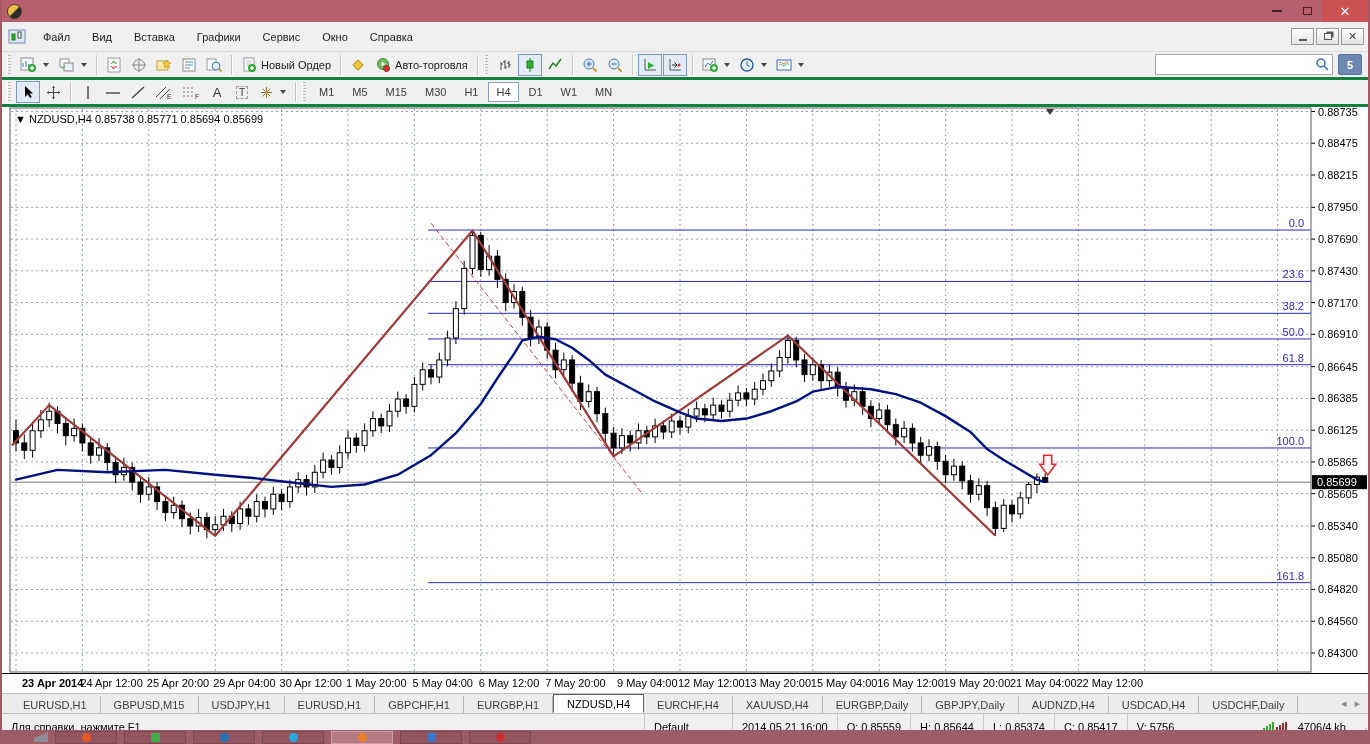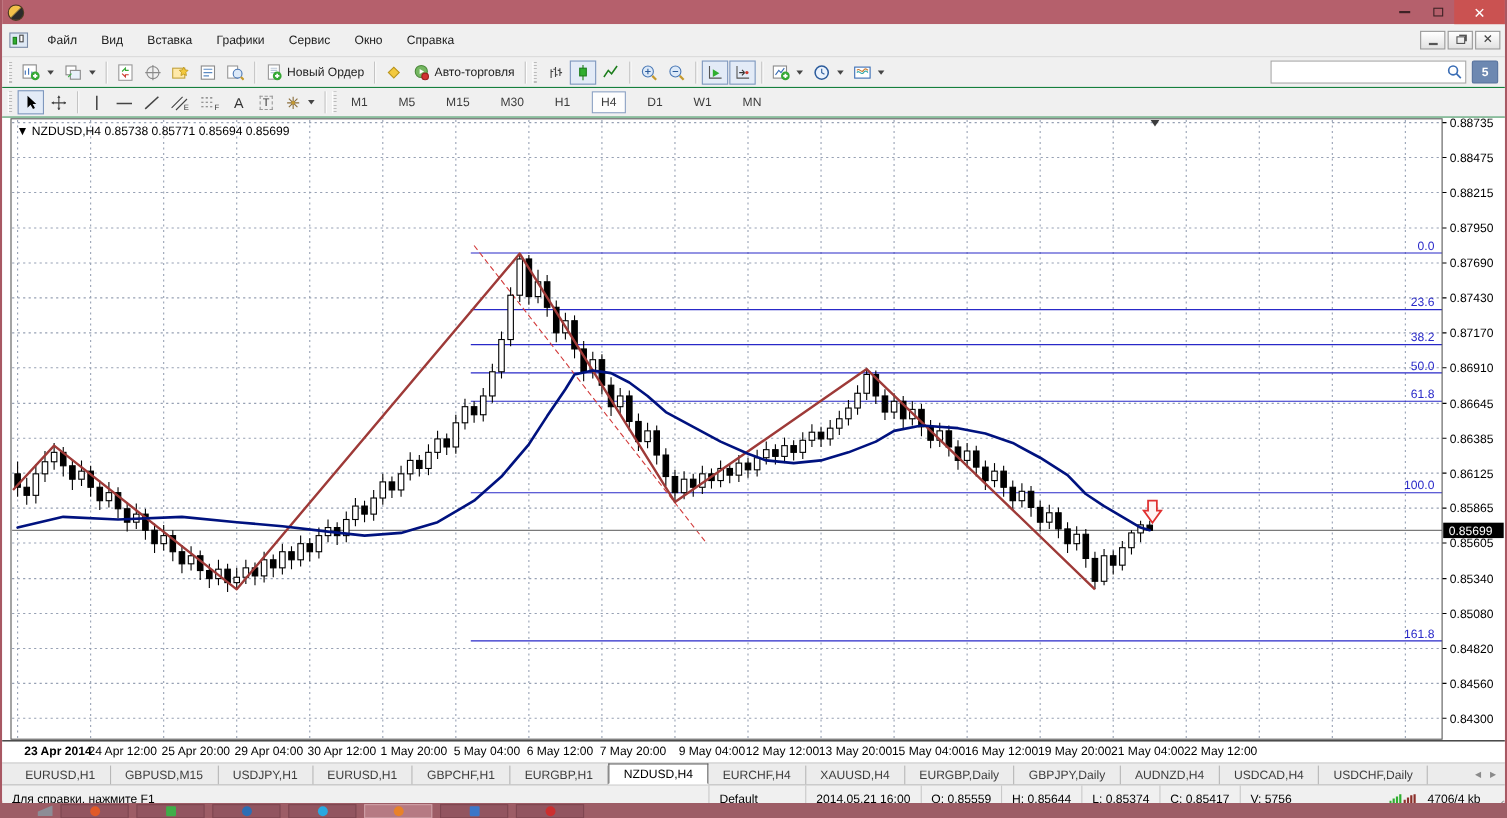--- a/index.html
+++ b/index.html
@@ -18,21 +18,21 @@
 .win-close{width:46px;background:#ca5251;color:#fff;font-size:13px}
 
 .menubar{position:relative;display:flex;align-items:center;height:30px;background:#f0f0f0;border-bottom:1px solid #dadada;padding:0 6px;gap:2px}
 .menu-item{padding:4px 11px;color:#1c1c1c}
 .mdi{position:absolute;right:4px;display:flex;gap:2px}
 .mdi-btn{width:23px;height:17px;border:1px solid #989898;background:linear-gradient(#ffffff,#e2e2e2);display:flex;align-items:center;justify-content:center;color:#444}
 .g-bar{width:8px;height:2px;background:#555;margin-top:7px}
 .g-restore{width:8px;height:7px;border:1px solid #555;box-shadow:2px -2px 0 -0.5px #555}
 .g-x{font-size:11px;line-height:1}
 
-.toolbar{display:flex;align-items:center;height:28px;background:#f0f0f0;border-bottom:1px solid #15803d;padding:0 4px;gap:1px}
+.toolbar{display:flex;align-items:center;height:28px;background:#f0f0f0;border-bottom:3px solid #15803d;padding:0 4px;gap:1px}
 .toolbar.second{height:27px}
 .tgrip{width:4px;height:20px;border-left:1px solid #fff;background:repeating-linear-gradient(#bbb 0 1px,#f0f0f0 1px 3px);margin:0 4px 0 1px}
 .tsep{width:1px;height:20px;background:#c4c4c4;box-shadow:1px 0 0 #fff;margin:0 4px}
 .tbtn{height:22px;min-width:24px;display:flex;align-items:center;justify-content:center;gap:4px;padding:0 3px;border:1px solid transparent;color:#222;white-space:nowrap}
 .tbtn.pressed{border:1px solid #7e97bd;background:#e3ebf7}
 .caret{width:0;height:0;border-left:3px solid transparent;border-right:3px solid transparent;border-top:4px solid #444;margin-left:2px}
 .tf-btn{height:20px;padding:0 7px;color:#3c3c3c;border:1px solid transparent;display:flex;align-items:center}
 .tf-btn.pressed{border:1px solid #8aa0c2;background:#fdfdfd}
 .search-wrap{margin-left:auto;display:flex;align-items:center;margin-right:2px}
 .search-box{position:relative;width:178px;height:21px}
@@ -321,21 +321,21 @@
         </div>
       <div class="tbtn">
         <svg class="ic" width="15" height="15" viewBox="0 0 15 15">
             <path d="M7.5 2v11M2 7.5h11M3.6 3.6l7.8 7.8M11.4 3.6l-7.8 7.8" stroke="#8a6d3b"></path>
             <circle cx="7.5" cy="7.5" r="1.6" fill="#c59a2f"></circle>
           </svg>
         <span class="caret"></span>
       </div>
       <div class="tsep"></div>
       <div class="tgrip"></div>
-      <div id="tf-group" style="display:flex;align-items:flex-end;gap:12px">
+      <div id="tf-group" style="display:flex;align-items:flex-end;gap:2px">
           <div class="tf-btn">M1</div>
           <div class="tf-btn">M5</div>
           <div class="tf-btn">M15</div>
           <div class="tf-btn">M30</div>
           <div class="tf-btn">H1</div>
           <div class="tf-btn pressed">H4</div>
           <div class="tf-btn">D1</div>
           <div class="tf-btn">W1</div>
           <div class="tf-btn">MN</div>
         </div>

